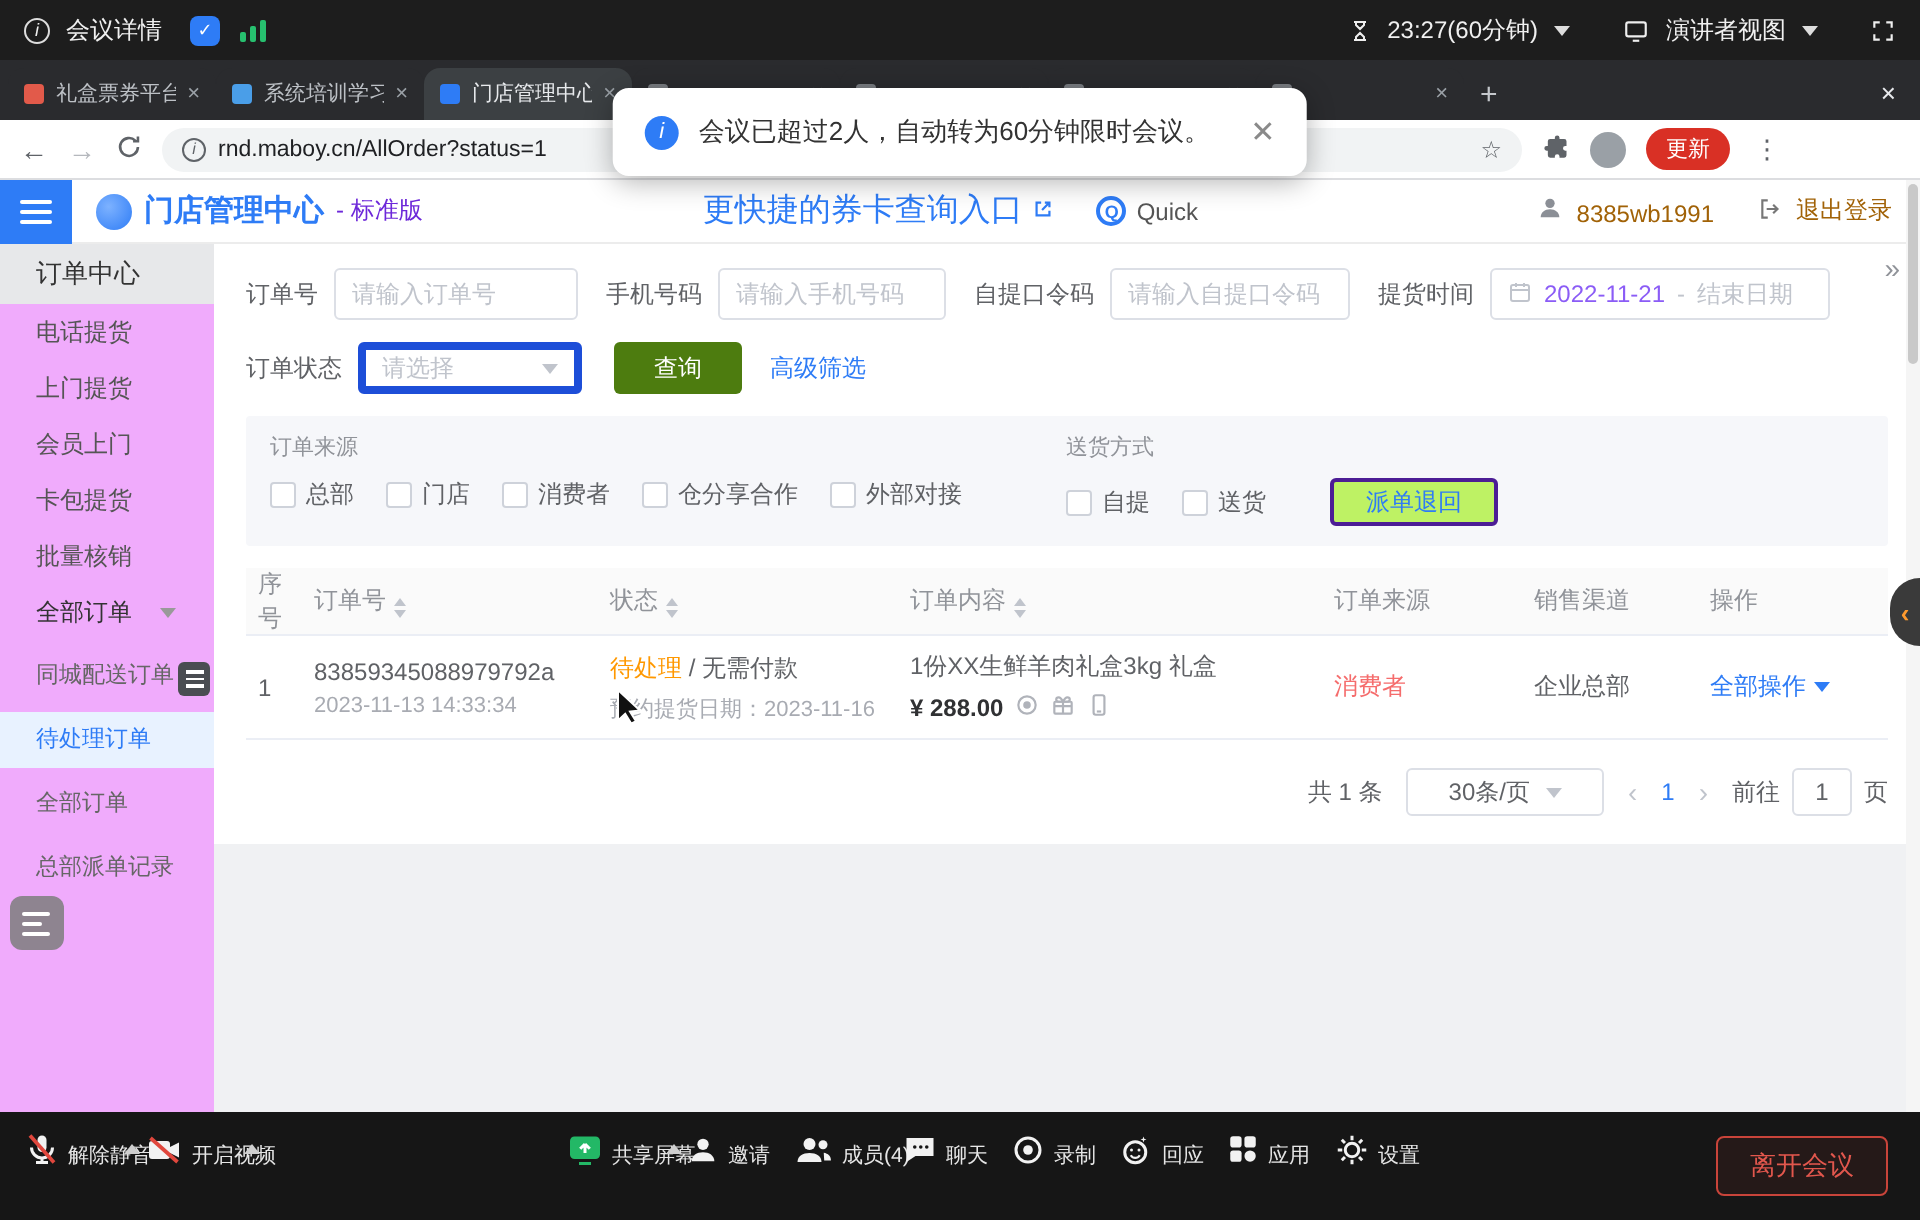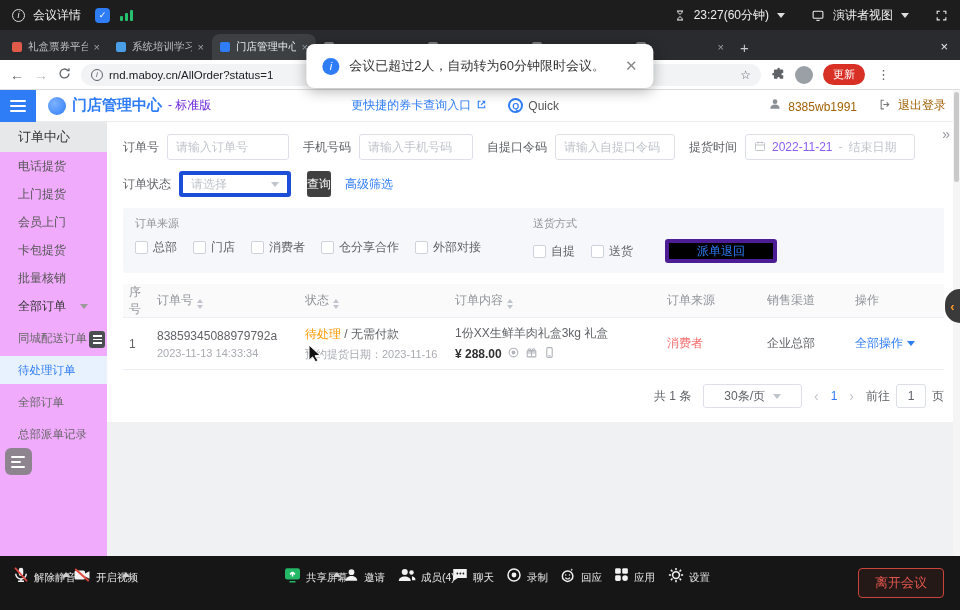--- a/index.html
+++ b/index.html
@@ -47,21 +47,21 @@
   .pscroll .thumb{margin:2px 1px;height:90px;background:#c9c9c9;border-radius:3px}
 
   .appheader{position:relative;height:32px;background:#fff;display:flex;align-items:center;border-bottom:1px solid #ececec}
   .burger{width:36px;height:32px;background:#2e7cf6;display:flex;flex-direction:column;align-items:center;justify-content:center;gap:3px;flex:none;cursor:pointer}
   .burger i{width:16px;height:2px;background:#fff;border-radius:1px}
   .logo-wrap{display:flex;align-items:center;gap:6px;margin-left:12px}
   .logo-circ{width:18px;height:18px;border-radius:50%;background:radial-gradient(circle at 35% 35%,#7db2ff,#2e7cf6)}
   .app-title{color:#2e7cf6;font-size:15px;font-weight:bold;white-space:nowrap}
   .app-edition{color:#6d28d9;font-size:12px;white-space:nowrap}
   .quick-wrap{display:flex;align-items:center;gap:5px;margin-left:140px}
-  .quick-link{color:#2e7cf6;font-size:12px;text-decoration:none;white-space:nowrap;cursor:pointer}
+  .quick-link{color:#2e7cf6;font-size:16px;text-decoration:none;white-space:nowrap;cursor:pointer}
   .q-badge{margin-left:16px;width:15px;height:15px;border-radius:50%;border:2px solid #2e7cf6;color:#2e7cf6;font-size:9px;font-weight:bold;display:inline-flex;align-items:center;justify-content:center}
   .quick-label{color:#555}
   .user-wrap{margin-left:auto;display:flex;align-items:flex-end;gap:6px;padding-right:14px;color:#a16207;white-space:nowrap}
   .user-gap{width:10px}
 
   .appbody{display:flex;height:434px}
   .sidebar{width:107px;background:#f0abfc;flex:none}
   .sb-section{height:30px;line-height:30px;padding-left:18px;background:#e7e8ea;color:#333;font-size:13px}
   .sb-item{height:28px;line-height:28px;padding-left:18px;color:#555;cursor:pointer;white-space:nowrap}
   .sb-group{height:28px;padding-left:18px;color:#333;display:flex;align-items:center;gap:14px;cursor:pointer}
@@ -77,29 +77,29 @@
   .flabel{color:#606266;flex:none;margin-right:8px;white-space:nowrap}
   .fgap{width:14px;flex:none}
   .tinput{height:26px;border:1px solid #dcdfe6;border-radius:3px;padding:0 8px;font-size:12px;color:#606266;outline:none;background:#fff}
   .tinput::placeholder{color:#c0c4cc}
   .w-order{width:122px}.w-phone{width:114px}.w-code{width:120px}
   .datebox{height:26px;border:1px solid #dcdfe6;border-radius:3px;display:flex;align-items:center;gap:6px;padding:0 8px;width:170px;cursor:pointer}
   .date-start{color:#8b5cf6;white-space:nowrap}
   .date-sep{color:#c0c4cc}
   .date-end{color:#c0c4cc;white-space:nowrap}
   .selbox{width:112px;height:26px;border:4px solid #1d4ed8;border-radius:3px;display:flex;align-items:center;justify-content:space-between;padding:0 8px;color:#c0c4cc;cursor:pointer}
-  .btn-primary{height:26px;padding:0 0;background:#404040;color:#fff;border:none;border-radius:3px;font-size:12px;margin-left:16px;cursor:pointer}
+  .btn-primary{height:26px;padding:0 20px;background:#4d7c0f;color:#fff;border:none;border-radius:3px;font-size:12px;margin-left:16px;cursor:pointer}
   .link{color:#2e7cf6;margin-left:14px;cursor:pointer;white-space:nowrap}
 
   .fpanel{margin-top:11px;background:#f6f7fa;border-radius:2px;padding:8px 12px 10px;display:flex;gap:52px}
   .fg-label{font-size:11px;color:#909399;margin-bottom:8px}
   .fg-row{display:flex;align-items:center;gap:16px}
   .cbi{display:flex;align-items:center;gap:5px;color:#606266;cursor:pointer;white-space:nowrap}
   .cb{width:13px;height:13px;border:1px solid #ced2da;border-radius:2px;background:#fff;flex:none}
-  .btn-outline{height:24px;padding:0 28px;background:#000000;color:#2e7cf6;border:4px solid #4c1d95;border-radius:3px;font-size:12px;margin-left:16px;cursor:pointer;white-space:nowrap}
+  .btn-outline{height:24px;padding:0 16px;background:#bef264;color:#2e7cf6;border:2px solid #4c1d95;border-radius:3px;font-size:12px;margin-left:16px;cursor:pointer;white-space:nowrap}
 
   .thead{margin-top:11px;display:flex;align-items:center;height:34px;background:#fafafa;border-bottom:1px solid #ebeef5;color:#909399}
   .trow{display:flex;align-items:center;min-height:52px;border-bottom:1px solid #ebeef5;color:#606266}
   .c{padding:0 4px}
   .c1{width:30px;padding-left:6px;flex:none}
   .c2{width:148px;flex:none}
   .c3{width:150px;flex:none}
   .c4{width:212px;flex:none}
   .c5{width:100px;flex:none}
   .c6{width:88px;flex:none}

